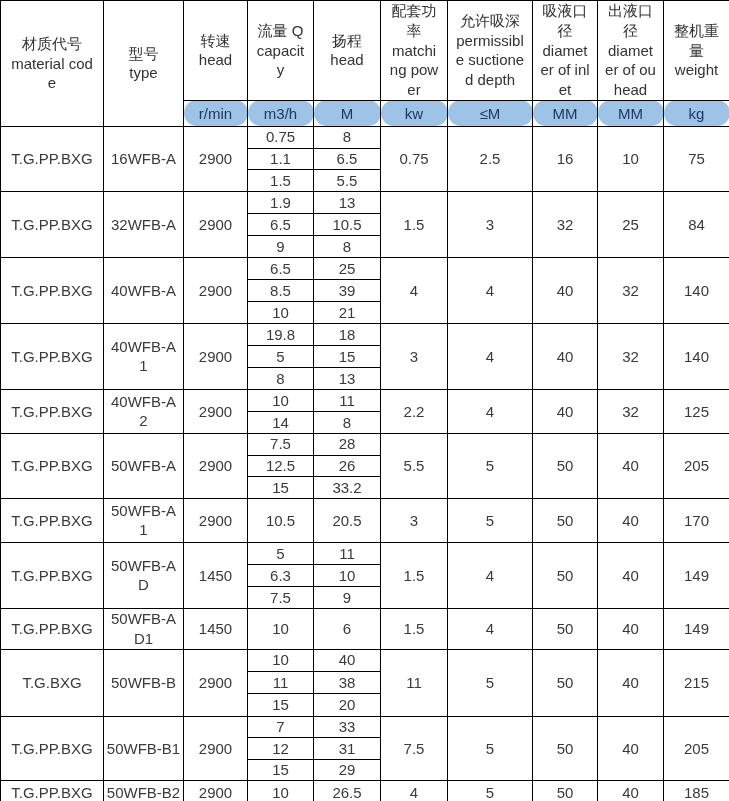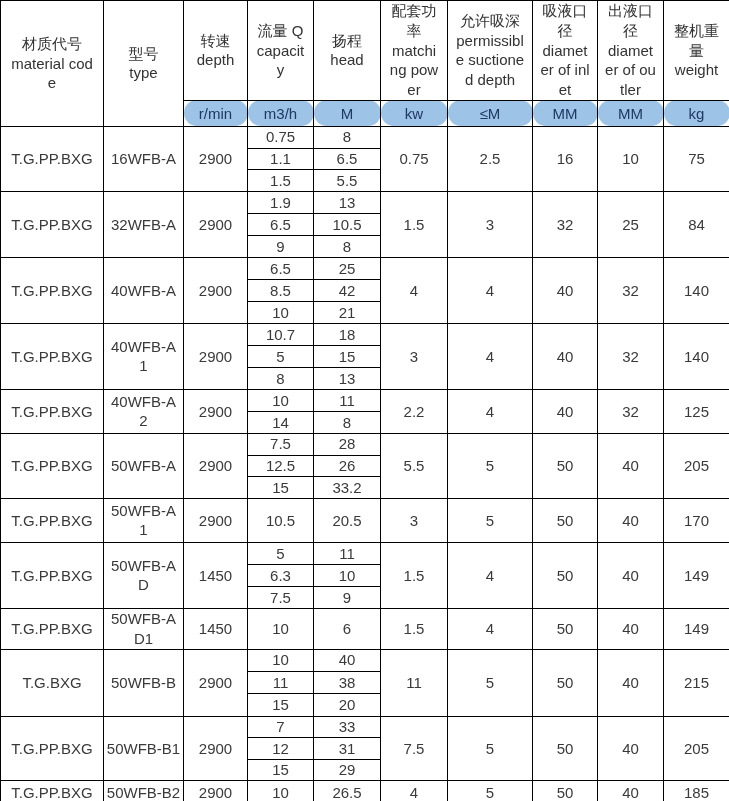--- a/index.html
+++ b/index.html
@@ -55,21 +55,21 @@
       <col style="width: 66px;">
     </colgroup>
   <thead>
       <tr style="height: 99px;">
         <th rowspan="2">材质代号
 material cod
 e</th>
         <th rowspan="2">型号
 type</th>
         <th>转速
-depth</th>
+head</th>
         <th>流量 Q
 capacit
 y</th>
         <th>扬程
 head</th>
         <th>配套功
 率
 matchi
 ng pow
 er</th>
@@ -79,21 +79,21 @@
 d depth</th>
         <th>吸液口
 径
 diamet
 er of inl
 et</th>
         <th>出液口
 径
 diamet
 er of ou
-tler</th>
+head</th>
         <th>整机重
 量
 weight</th>
       </tr>
       <tr class="unit-row" style="height: 26px;">
         <th>r/min</th>
         <th>m3/h</th>
         <th>M</th>
         <th>kw</th>
         <th>≤M</th>
@@ -150,32 +150,32 @@
         <td>6.5</td>
         <td>25</td>
         <td rowspan="3">4</td>
         <td rowspan="3">4</td>
         <td rowspan="3">40</td>
         <td rowspan="3">32</td>
         <td rowspan="3">140</td>
       </tr>
       <tr style="height: 22px;">
         <td>8.5</td>
-        <td>42</td>
+        <td>39</td>
       </tr>
       <tr style="height: 22px;">
         <td>10</td>
         <td>21</td>
       </tr>
       <tr style="height: 22px;">
         <td rowspan="3">T.G.PP.BXG</td>
         <td rowspan="3" class="type-cell">40WFB-A
 1</td>
         <td rowspan="3">2900</td>
-        <td>10.7</td>
+        <td>19.8</td>
         <td>18</td>
         <td rowspan="3">3</td>
         <td rowspan="3">4</td>
         <td rowspan="3">40</td>
         <td rowspan="3">32</td>
         <td rowspan="3">140</td>
       </tr>
       <tr style="height: 22px;">
         <td>5</td>
         <td>15</td>

